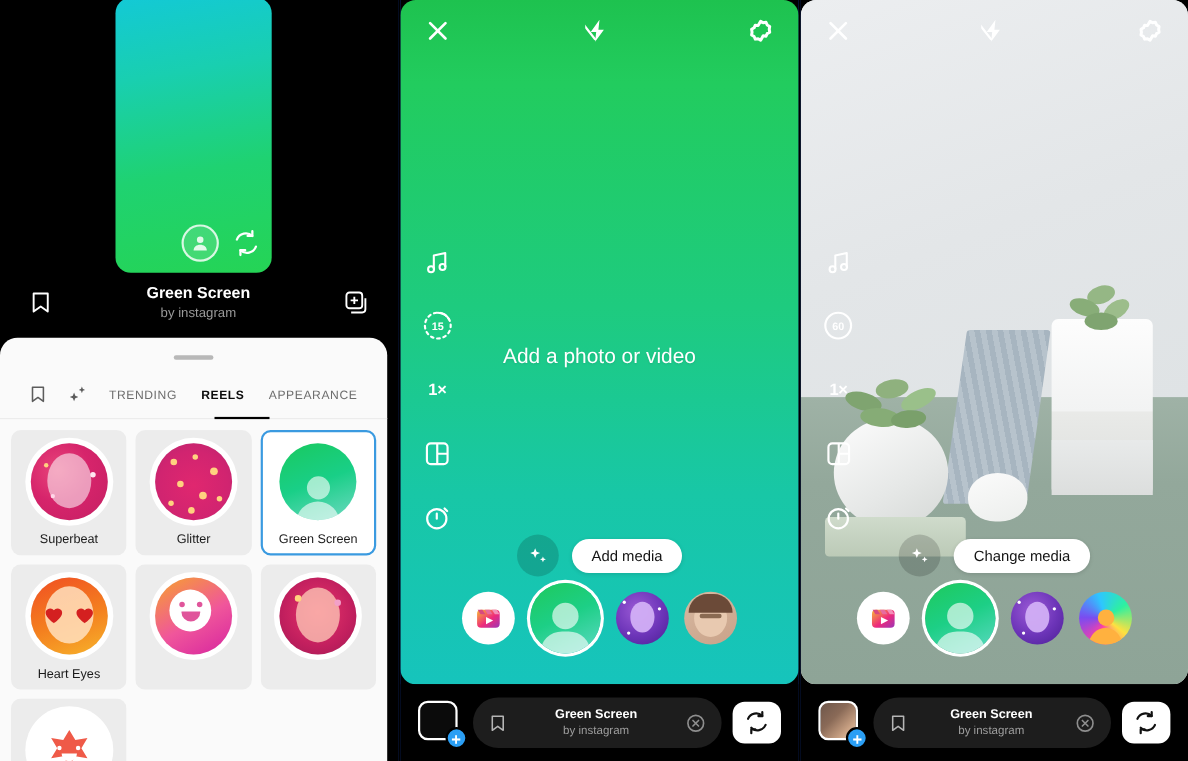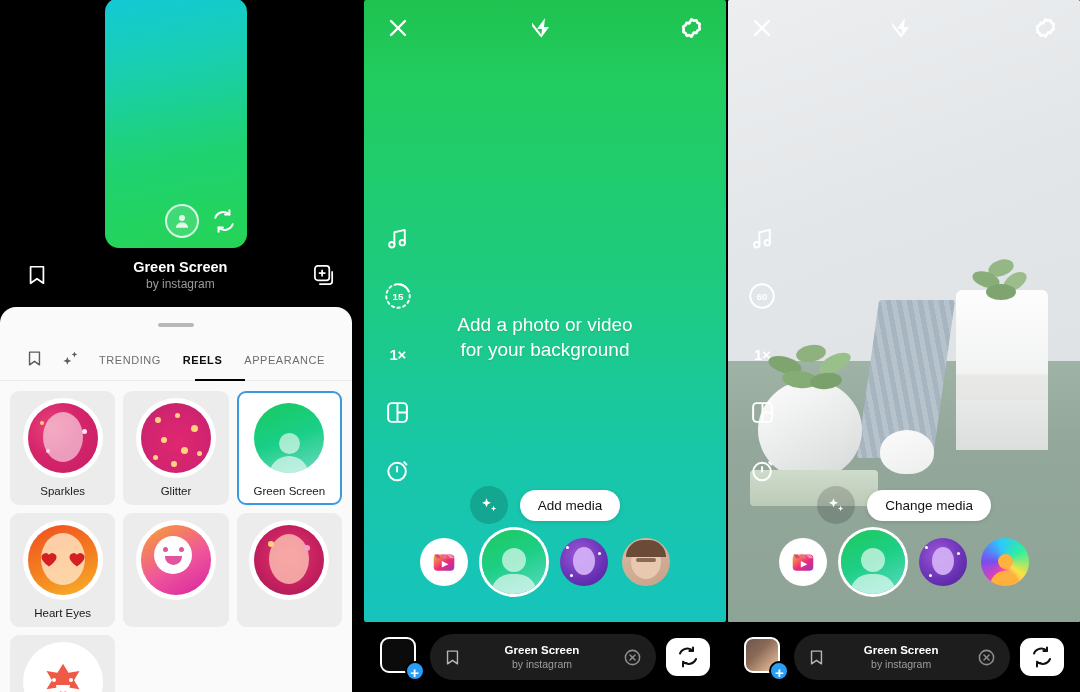--- a/index.html
+++ b/index.html
@@ -107,21 +107,21 @@
   }
   .silhouette {
     position: absolute; left: 50%; bottom: -6px; transform: translateX(-50%);
     width: 44px; height: 46px;
   }
   .sil-head { width: 21px; height: 21px; border-radius: 50%; background: rgba(255,255,255,.6); margin: 0 auto; }
   .sil-body { width: 40px; height: 26px; border-radius: 20px 20px 0 0; background: rgba(255,255,255,.6); margin: 2px auto 0; }
   .speck { position: absolute; border-radius: 50%; background: #ffd27f; }
 
   
-  .viewport { position: absolute; left: 0; top: 0; right: 0; height: 622px; border-radius: 2px; overflow: hidden; }
+  .viewport { position: absolute; left: 0; top: 0; right: 0; height: 622px; border-radius: 14px; overflow: hidden; }
   .vp-green { background: linear-gradient(180deg, #1ec24f 0%, #22cc5e 12%, #1ecb7f 45%, #18c7a6 72%, #16c4bc 100%); }
 
   
   .vp-photo { background: #e9ebec; }
   .photo-wall { position: absolute; left: 0; top: 0; right: 0; height: 58%;
     background: linear-gradient(160deg, #eceef0 0%, #e3e6e8 55%, #dfe3e5 100%); }
   .photo-table { position: absolute; left: 0; bottom: 0; right: 0; height: 42%;
     background: linear-gradient(180deg, #9fb2a6 0%, #93a89b 30%, #8ea497 100%); }
   .pot { position: absolute; border-radius: 50%; background: linear-gradient(150deg,#fdfdfd 0%, #e6e8e7 60%, #d5d8d6 100%); }
   .pot-a { left: 30px; top: 380px; width: 104px; height: 100px; }
@@ -289,21 +289,21 @@
 
       <div class="grid">
 
         <div class="cell">
           <div class="thumb t-sparkles">
             <div class="ovalface"></div>
             <div class="speck" style="left:12px;top:18px;width:4px;height:4px;"></div>
             <div class="speck" style="left:54px;top:26px;width:5px;height:5px;background:#ffe6f0;"></div>
             <div class="speck" style="left:18px;top:46px;width:4px;height:4px;background:#ffd6e8;"></div>
           </div>
-          <div class="cell-label">Sparkles</div>
+          <div class="cell-label">Superbeat</div>
         </div>
 
         <div class="cell">
           <div class="thumb t-glitter">
             <div class="speck" style="left:14px;top:14px;width:6px;height:6px;"></div>
             <div class="speck" style="left:34px;top:10px;width:5px;height:5px;"></div>
             <div class="speck" style="left:50px;top:22px;width:7px;height:7px;"></div>
             <div class="speck" style="left:20px;top:34px;width:6px;height:6px;"></div>
             <div class="speck" style="left:40px;top:44px;width:7px;height:7px;"></div>
             <div class="speck" style="left:12px;top:52px;width:5px;height:5px;"></div>
@@ -428,21 +428,20 @@
           <svg width="25" height="25" viewBox="0 0 24 24" fill="none" stroke="#fff" stroke-width="1.9" stroke-linecap="round" stroke-linejoin="round">
             <circle cx="11.6" cy="13" r="8.4"></circle>
               <line x1="11.6" y1="13" x2="11.6" y2="8.6"></line>
             <path d="M18.4 4.1l2.2 2.2"></path>
           </svg>
         </div>
       </div>
 
       <div class="center-msg">
         <div>Add a photo or video</div>
-        <div>for your background</div>
       </div>
 
       <div class="media-row">
         <div class="ai-circle">
           <svg width="20" height="20" viewBox="0 0 24 24" fill="#fff">
             <path d="M9 4l1.5 3.9L14.4 9.4 10.5 11 9 14.8 7.5 11 3.6 9.4 7.5 7.9z"></path>
             <path d="M17.5 13l.9 2.3 2.3.9-2.3.9-.9 2.3-.9-2.3-2.3-.9 2.3-.9z"></path>
           </svg>
         </div>
         <div class="pill">Add media</div>

